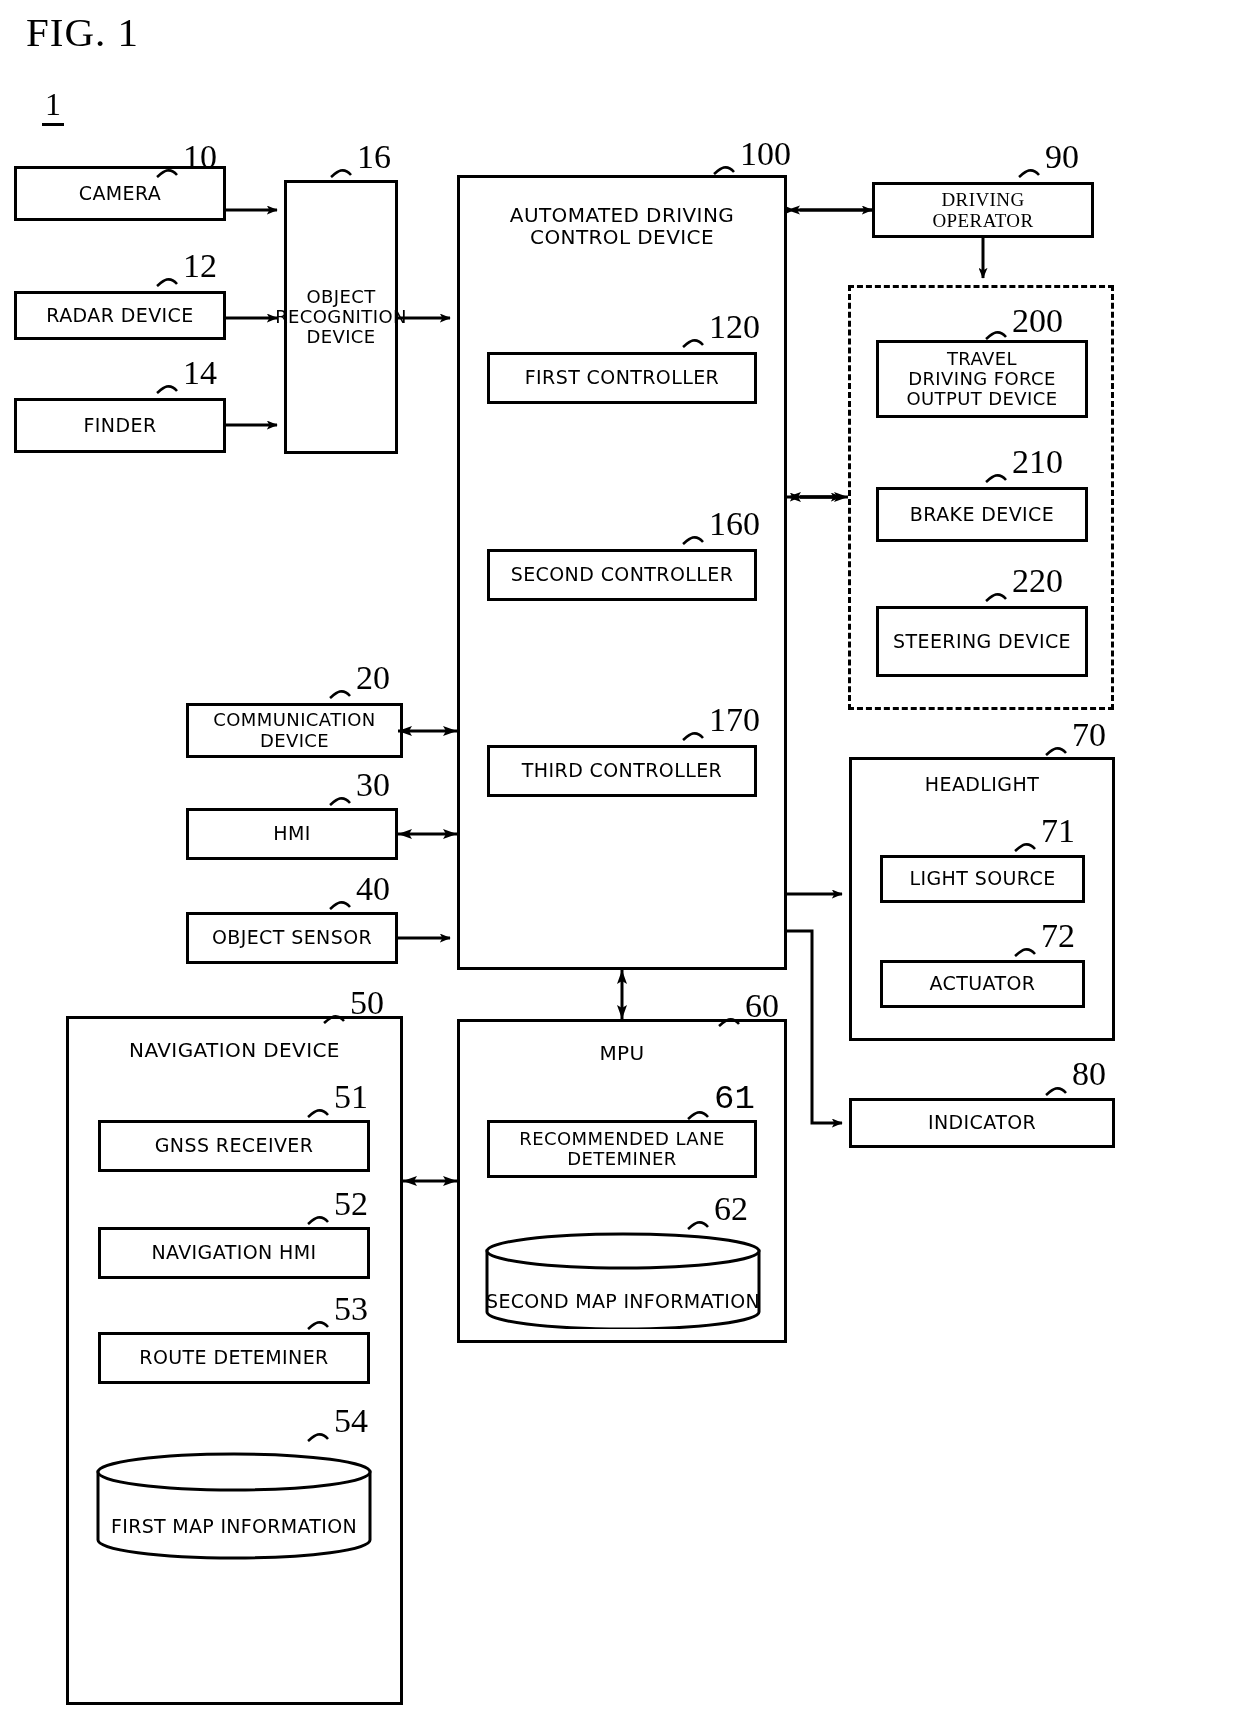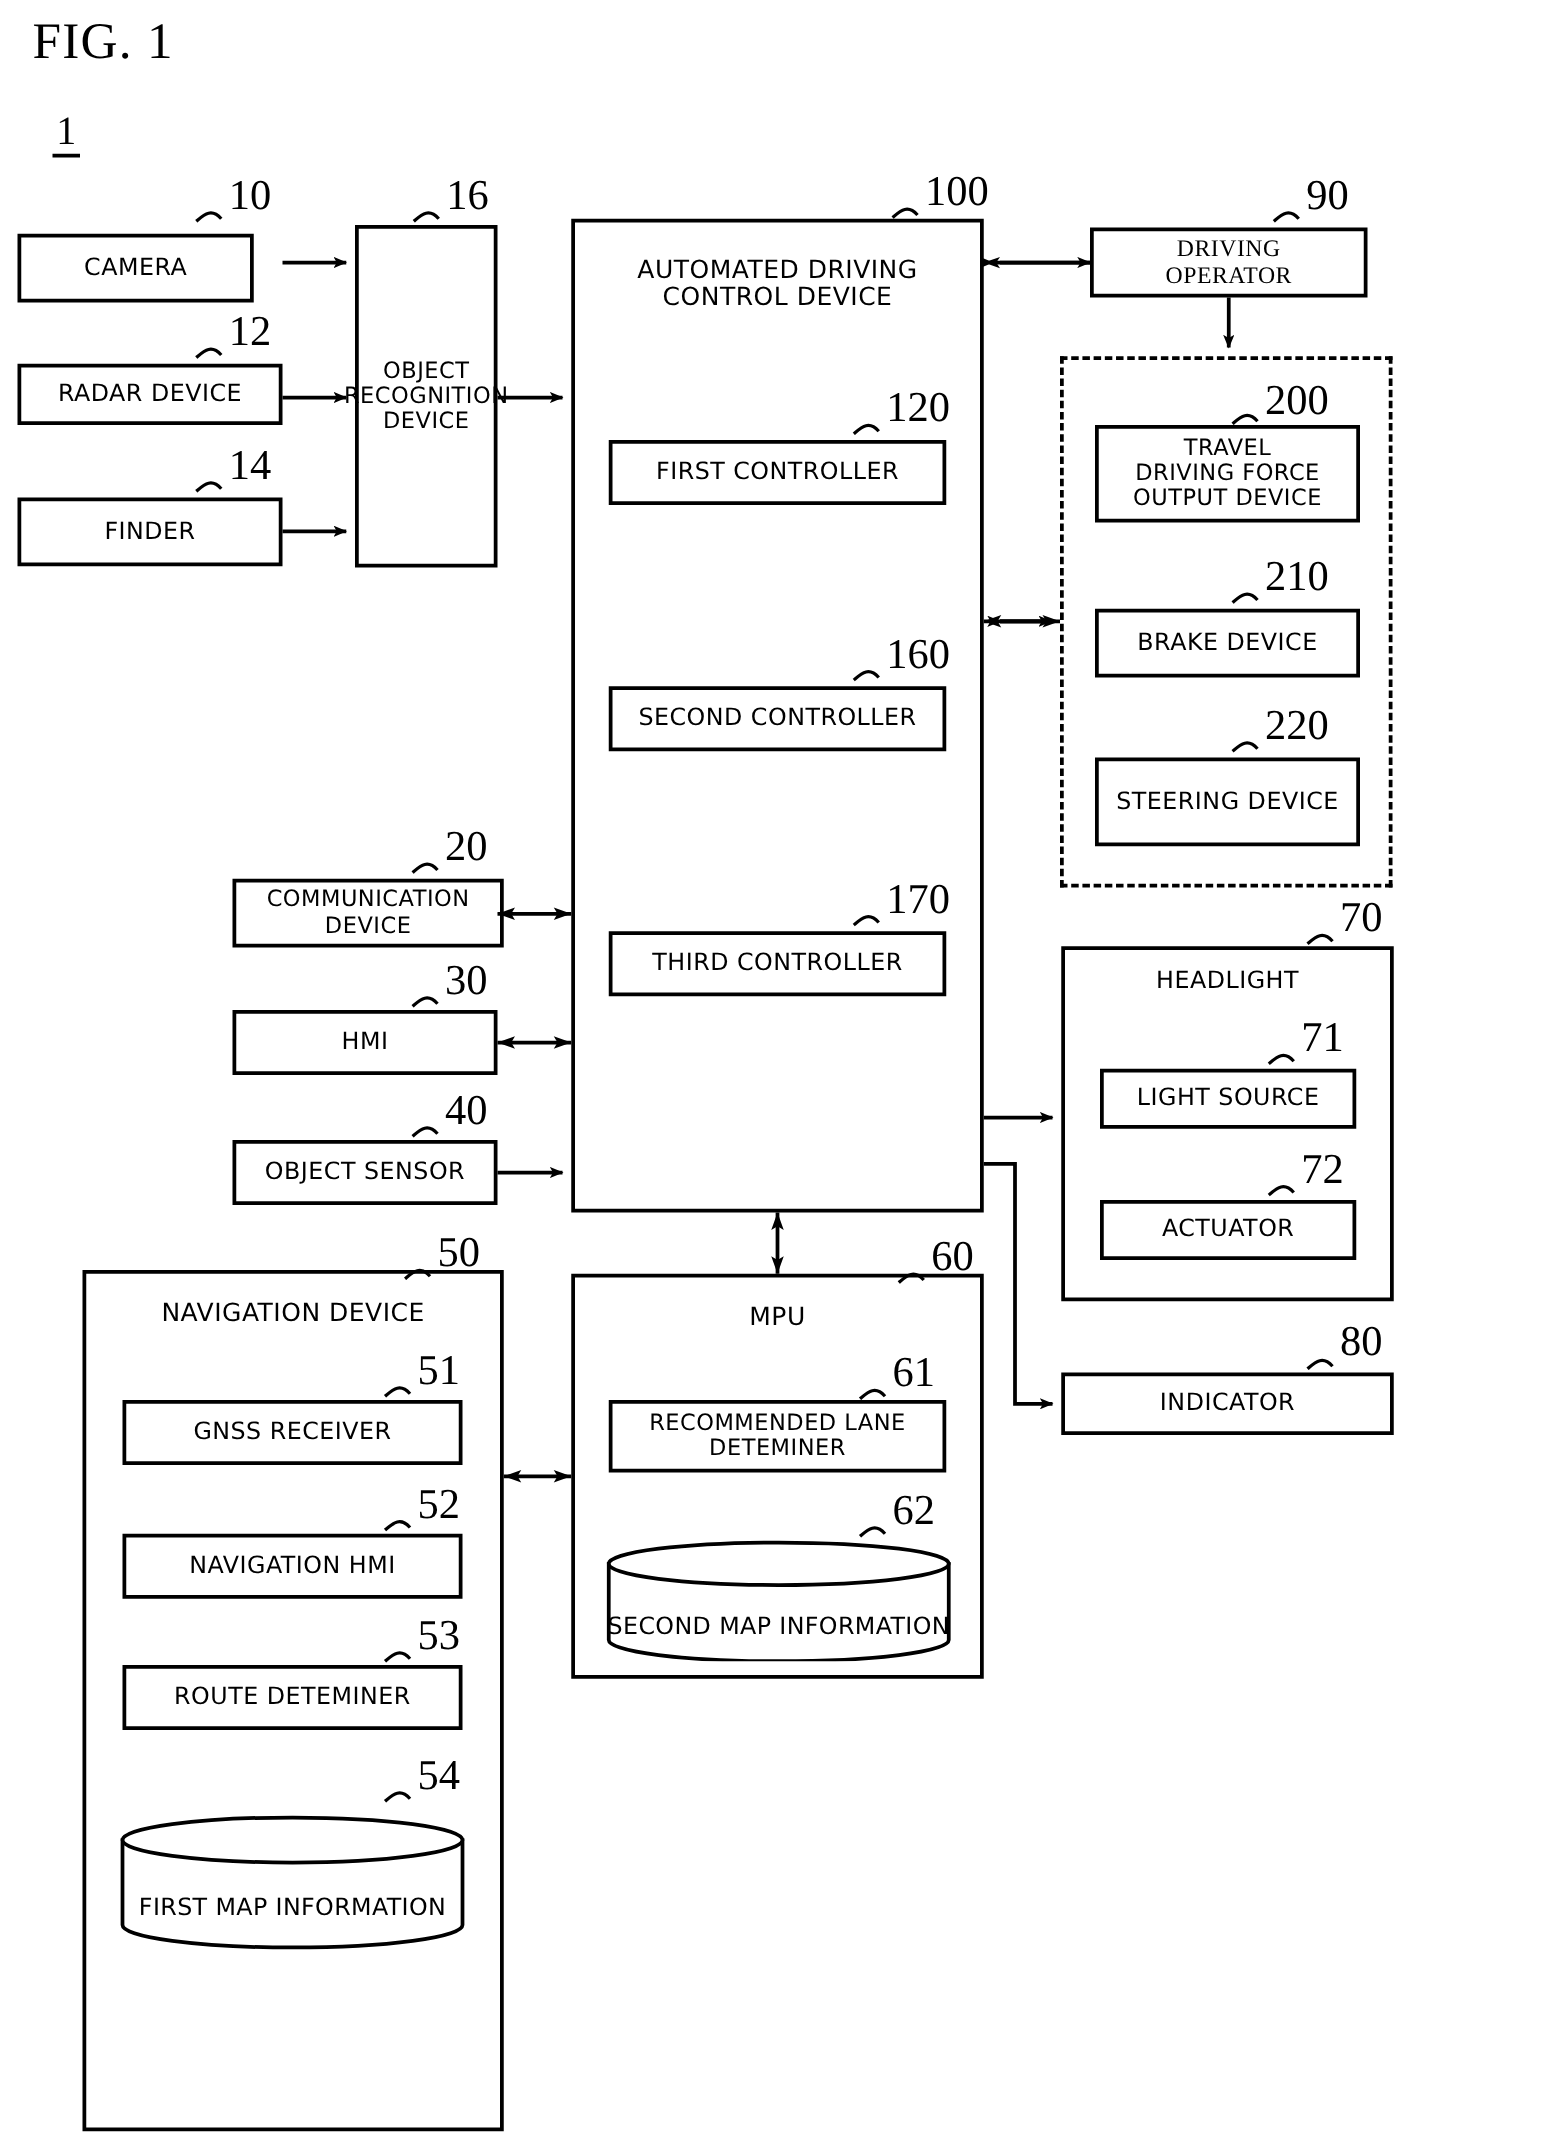--- a/index.html
+++ b/index.html
@@ -65,21 +65,21 @@
   svg.lines{position:absolute;left:0;top:0;width:1240px;height:1721px;overflow:visible;pointer-events:none;}
 </style>
 </head>
 <body>
 
 <div id="canvas">
 
   <div id="fig-title">FIG. 1</div>
   <div id="fig-sysnum">1</div>
 
-  <div class="box" style="left:14px;top:187px;width:189px;height:55px;">CAMERA</div>
+  <div class="box" style="left:14px;top:166px;width:212px;height:55px;">CAMERA</div>
   <div class="ref" style="left:183px;top:140px;">10</div>
 
   <div class="box" style="left:14px;top:291px;width:212px;height:49px;">RADAR DEVICE</div>
   <div class="ref" style="left:183px;top:249px;">12</div>
 
   <div class="box" style="left:14px;top:398px;width:212px;height:55px;">FINDER</div>
   <div class="ref" style="left:183px;top:356px;">14</div>
 
   <div class="box" style="left:284px;top:180px;width:114px;height:274px;font-size:18px;">OBJECT
 RECOGNITION
@@ -157,21 +157,21 @@
     </svg>
     <div class="cyl-label" style="top:63px;">FIRST MAP INFORMATION</div>
   </div>
   <div class="ref" style="left:334px;top:1404px;">54</div>
 
   <div class="box container" style="left:457px;top:1019px;width:330px;height:324px;font-size:20px;padding-top:20px;">MPU</div>
   <div class="ref" style="left:745px;top:989px;">60</div>
 
   <div class="box" style="left:487px;top:1120px;width:270px;height:58px;font-size:18px;">RECOMMENDED LANE
 DETEMINER</div>
-  <div class="ref" style="left:714px;top:1082px;">61</div>
+  <div class="ref" style="left:714px;top:1082px;font-family:Liberation Mono, monospace;">61</div>
 
   <div class="cyl" style="left:484px;top:1232px;width:278px;height:97px;">
     <svg width="278" height="97" viewBox="0 0 278 97" style="position:absolute;left:0;top:0;">
       <path d="M3,19 L3,80 A136,17 0 0 0 275,80 L275,19 Z" fill="#fff" stroke="#000" stroke-width="3"></path>
       <ellipse cx="139" cy="19" rx="136" ry="17" fill="#fff" stroke="#000" stroke-width="3"></ellipse>
     </svg>
     <div class="cyl-label" style="top:58px;">SECOND MAP INFORMATION</div>
   </div>
   <div class="ref" style="left:714px;top:1192px;">62</div>
 

